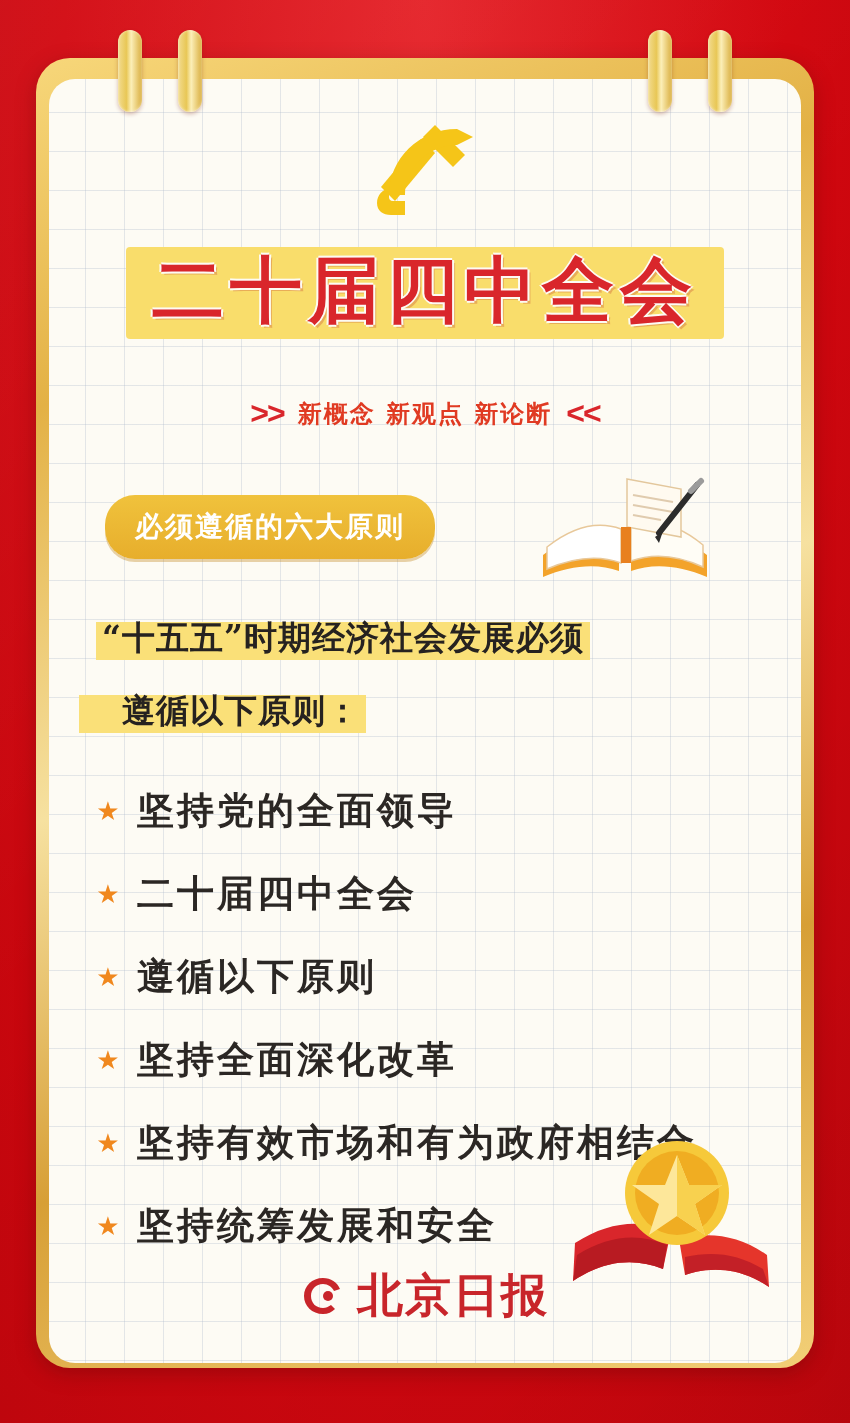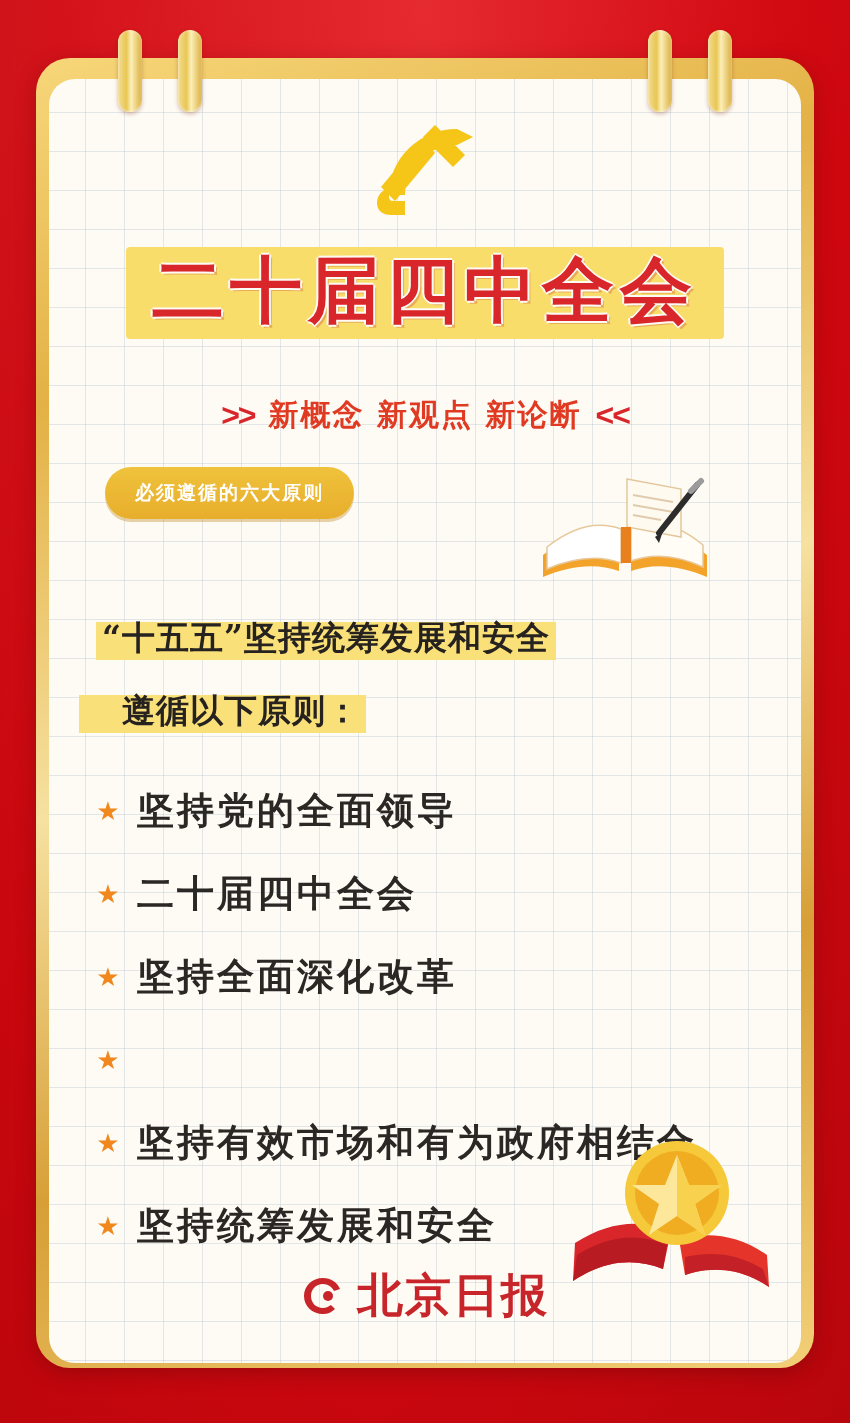--- a/index.html
+++ b/index.html
@@ -131,36 +131,36 @@
     gap: 14px;
   }
   .arrow-mark {
     font-size: 32px;
     font-weight: 700;
     color: #d9262b;
     letter-spacing: -2px;
   }
   .subtitle-text {
     font-family: "DejaVu Sans", "Liberation Sans", sans-serif;
-    font-size: 30px;
+    font-size: 24px;
     font-weight: 700;
     color: #e03a22;
     letter-spacing: 2px;
     white-space: nowrap;
   }
 
   
   .pill {
     position: absolute;
     left: 56px;
-    top: 388px;
+    top: 416px;
     background: linear-gradient(180deg, #f0c23c 0%, #e7ae2c 100%);
     color: #ffffff;
     font-family: "DejaVu Sans", "Liberation Sans", sans-serif;
-    font-size: 19px;
+    font-size: 28px;
     font-weight: 700;
     letter-spacing: 2px;
     padding: 13px 30px;
     border-radius: 30px;
     white-space: nowrap;
     box-shadow: 0 3px 0 rgba(190,130,20,0.35);
   }
 
   
   .book {
@@ -304,38 +304,39 @@
           <path d="M90 56 L100 56 L100 92 L90 92 Z" fill="#e8801e"></path>
 
           <g>
             <path d="M128 62 L166 14" stroke="#2c2c2c" stroke-width="6" stroke-linecap="round"></path>
             <path d="M124 66 L132 60 L128 72 Z" fill="#2c2c2c"></path>
             <path d="M160 20 L170 10" stroke="#9b9b9b" stroke-width="6" stroke-linecap="round"></path>
           </g>
         </svg>
       </div>
 
-      <div class="lead l1">“十五五”坚持统筹发展和安全</div>
+      <div class="lead l1">“十五五”时期经济社会发展必须</div>
       <div class="lead l2">遵循以下原则：</div>
 
       <div class="list">
         <div class="list-item">
           <span class="star-bullet">★</span>
           <span class="item-text">坚持党的全面领导</span>
         </div>
         <div class="list-item">
           <span class="star-bullet">★</span>
           <span class="item-text">二十届四中全会</span>
         </div>
         <div class="list-item">
           <span class="star-bullet">★</span>
+          <span class="item-text">遵循以下原则</span>
+        </div>
+        <div class="list-item">
+          <span class="star-bullet">★</span>
           <span class="item-text">坚持全面深化改革</span>
-        </div>
-        <div class="list-item">
-          <span class="star-bullet">★</span>
         </div>
         <div class="list-item">
           <span class="star-bullet">★</span>
           <span class="item-text">坚持有效市场和有为政府相结合</span>
         </div>
         <div class="list-item">
           <span class="star-bullet">★</span>
           <span class="item-text">坚持统筹发展和安全</span>
         </div>
       </div>

